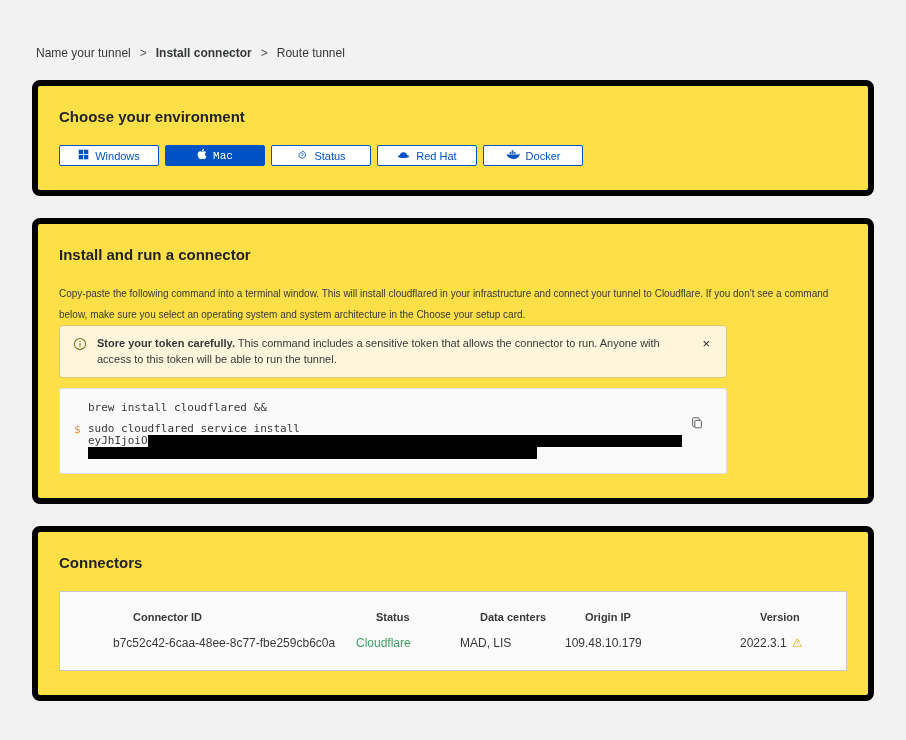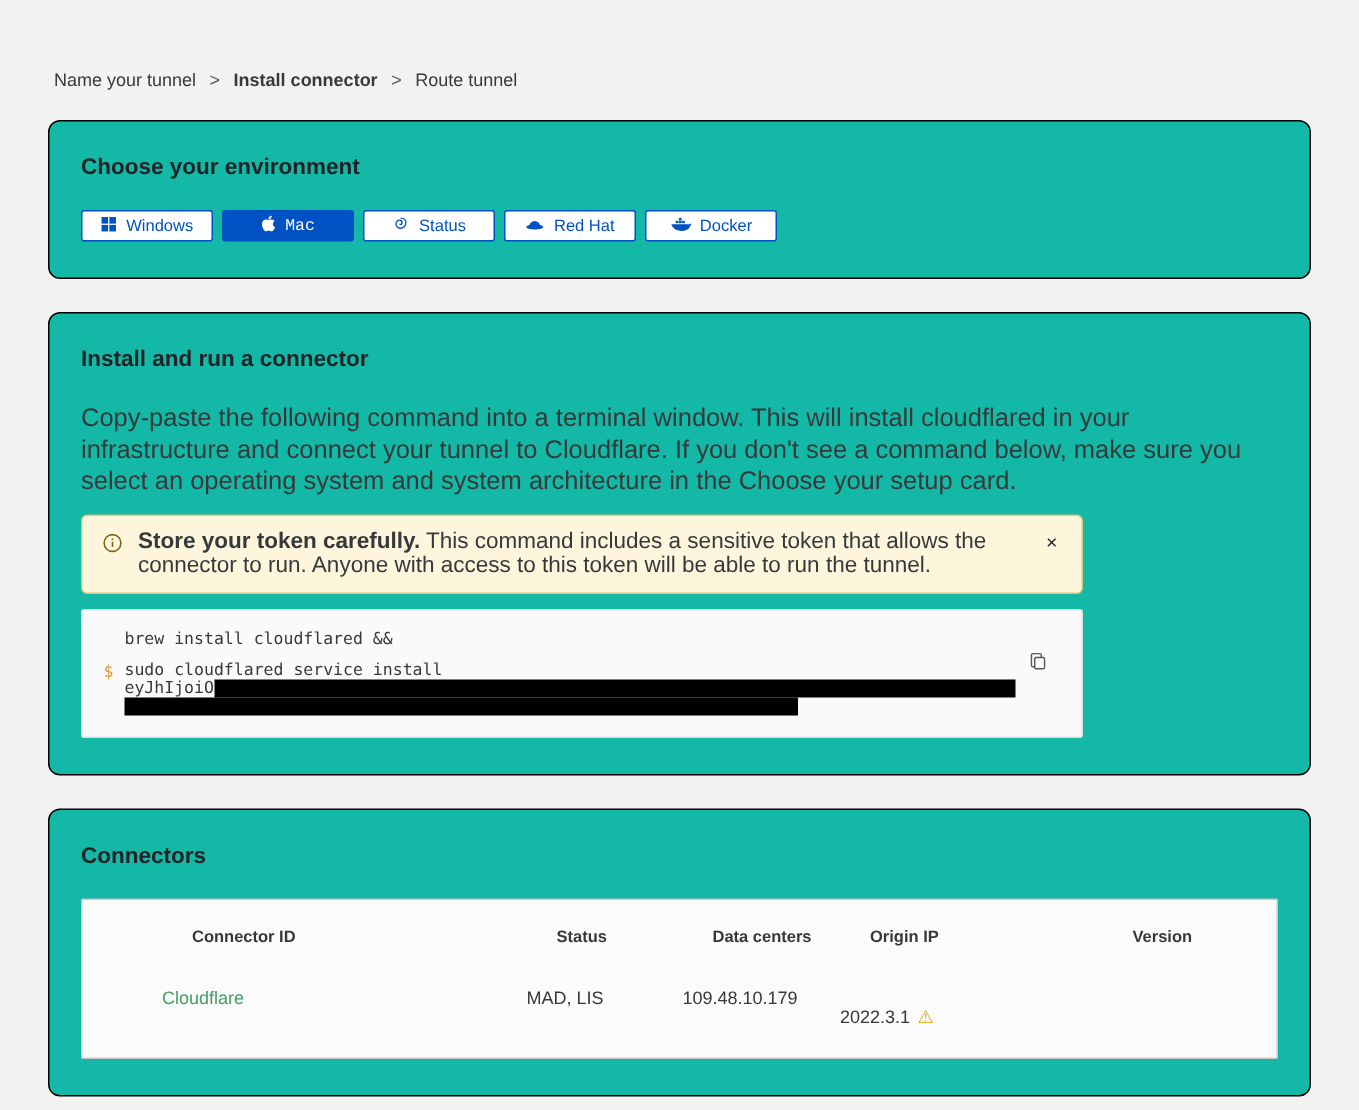--- a/index.html
+++ b/index.html
@@ -16,55 +16,55 @@
     display:flex; align-items:center; gap:9px;
     color:#36393a;
     margin-top:22px;
   }
   .crumb { cursor:pointer; }
   .crumb.active { font-weight:bold; }
   .sep { color:#55575a; }
 
   
   .card {
-    background:#14b8a6;
-    border:1px solid #000000;
+    background:#fde047;
+    border:6px solid #000000;
     border-radius:8px;
     margin:0 32px 22px 32px;
     padding:22px 21px 24px 21px;
   }
   .card-title { font-size:15px; font-weight:bold; color:#222326; margin-bottom:20px; }
 
   
   .os-label { font-size:12.5px; margin-bottom:11px; }
   .os-row { display:flex; gap:6px; }
   .os-btn {
     display:inline-flex; align-items:center; justify-content:center; gap:6px;
-    width:88px; height:21px;
+    width:100px; height:21px;
     background:#fff;
     border:1px solid #0051c3; border-radius:2px;
     color:#0051c3; font-size:11px; font-family:"Liberation Sans",sans-serif;
     cursor:pointer;
   }
   .os-btn.selected { background:#0051c3; color:#ffffff;font-family:Liberation Mono, monospace; }
   .os-btn svg { flex:0 0 auto; }
 
   
-  .desc { font-size:17px; line-height:21px; margin-bottom:12px; color:#36393a; max-width:800px; }
+  .desc { font-size:10px; line-height:21px; margin-bottom:0; color:#36393a; max-width:800px; }
   .warning {
     display:flex; align-items:flex-start; gap:10px;
     max-width:668px;
     background:#fdf6dd;
     border:1px solid #ddc878;
     border-radius:4px;
     padding:9px 12px 10px 13px;
     margin-bottom:10px;
   }
   .warning-icon-wrap { padding-top:2px; }
-  .warning-text { font-size:15px; line-height:16px; color:#36393a; flex:1; }
+  .warning-text { font-size:11px; line-height:16px; color:#36393a; flex:1; }
   .warning-text b { font-weight:bold; }
   .warning-close {
     background:none; border:none; cursor:pointer;
     font-size:13px; line-height:13px; color:#222; padding:2px 4px;
   }
   .code-block {
     position:relative;
     max-width:668px;
     background:#fafafa;
     border:1px solid #dedede;
@@ -97,21 +97,21 @@
     padding:19px 20px 20px 53px;
   }
   .t-row {
     display:grid;
     grid-template-columns:243px 104px 105px 175px 1fr;
     align-items:center;
   }
   .t-head { font-size:11px; font-weight:bold; color:#36393a; margin-bottom:13px;margin-left:20px; }
   .t-data { font-size:12px; color:#36393a; }
   .status-connected { color:#3f9e63; }
-  .version-cell { display:flex; align-items:center; gap:5px;margin-top:27px; }
+  .version-cell { display:flex; align-items:center; gap:5px; }
   .warn-glyph { color:#e0a300; font-size:12px; }
 </style>
 </head>
 <body>
 
 <div class="breadcrumb">
   <span class="crumb">Name your tunnel</span>
   <span class="sep">&gt;</span>
   <span class="crumb active">Install connector</span>
   <span class="sep">&gt;</span>
@@ -217,20 +217,21 @@
   <div class="card-title">Connectors</div>
   <div class="table-box">
     <div class="t-row t-head">
       <div>Connector ID</div>
       <div>Status</div>
       <div>Data centers</div>
       <div>Origin IP</div>
       <div>Version</div>
     </div>
     <div class="t-row t-data">
+      <div>b7c52c42-6caa-48ee-8c77-fbe259cb6c0a</div>
       <div class="status-connected">Cloudflare</div>
       <div>MAD, LIS</div>
       <div>109.48.10.179</div>
       <div class="version-cell">
         <span>2022.3.1</span>
         <span class="warn-glyph">⚠</span>
       </div>
     </div>
   </div>
 </div>

